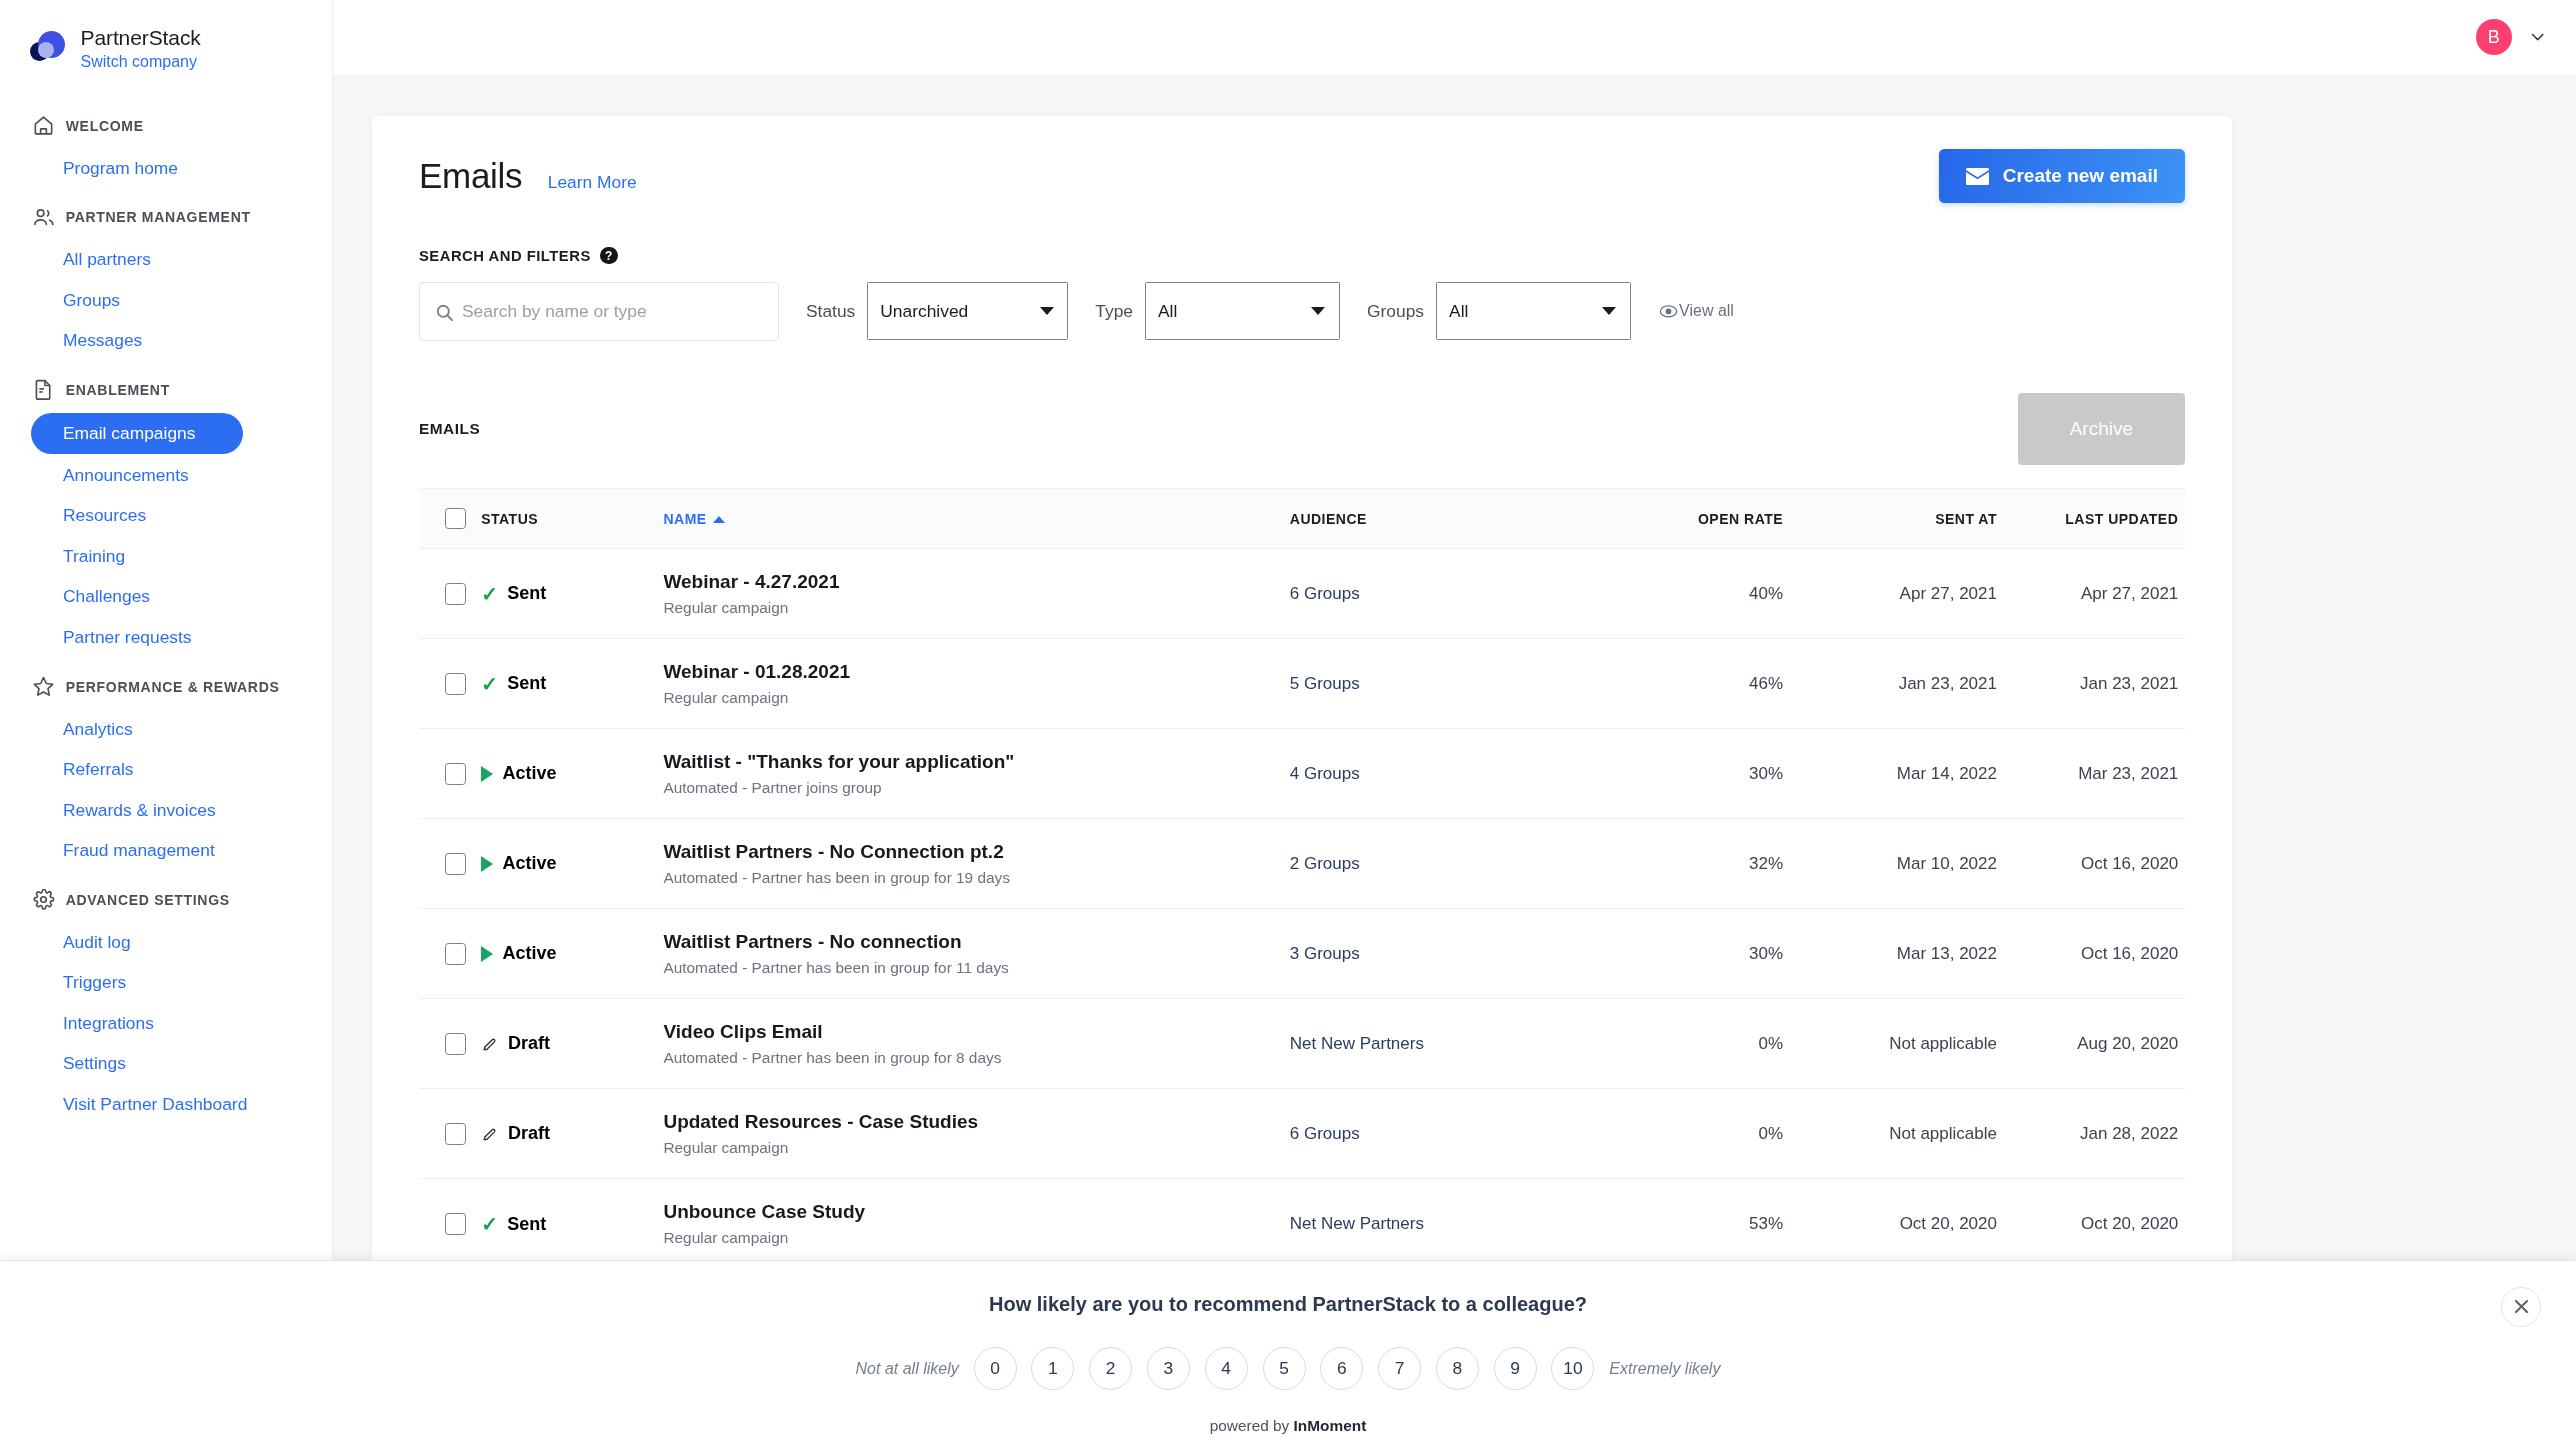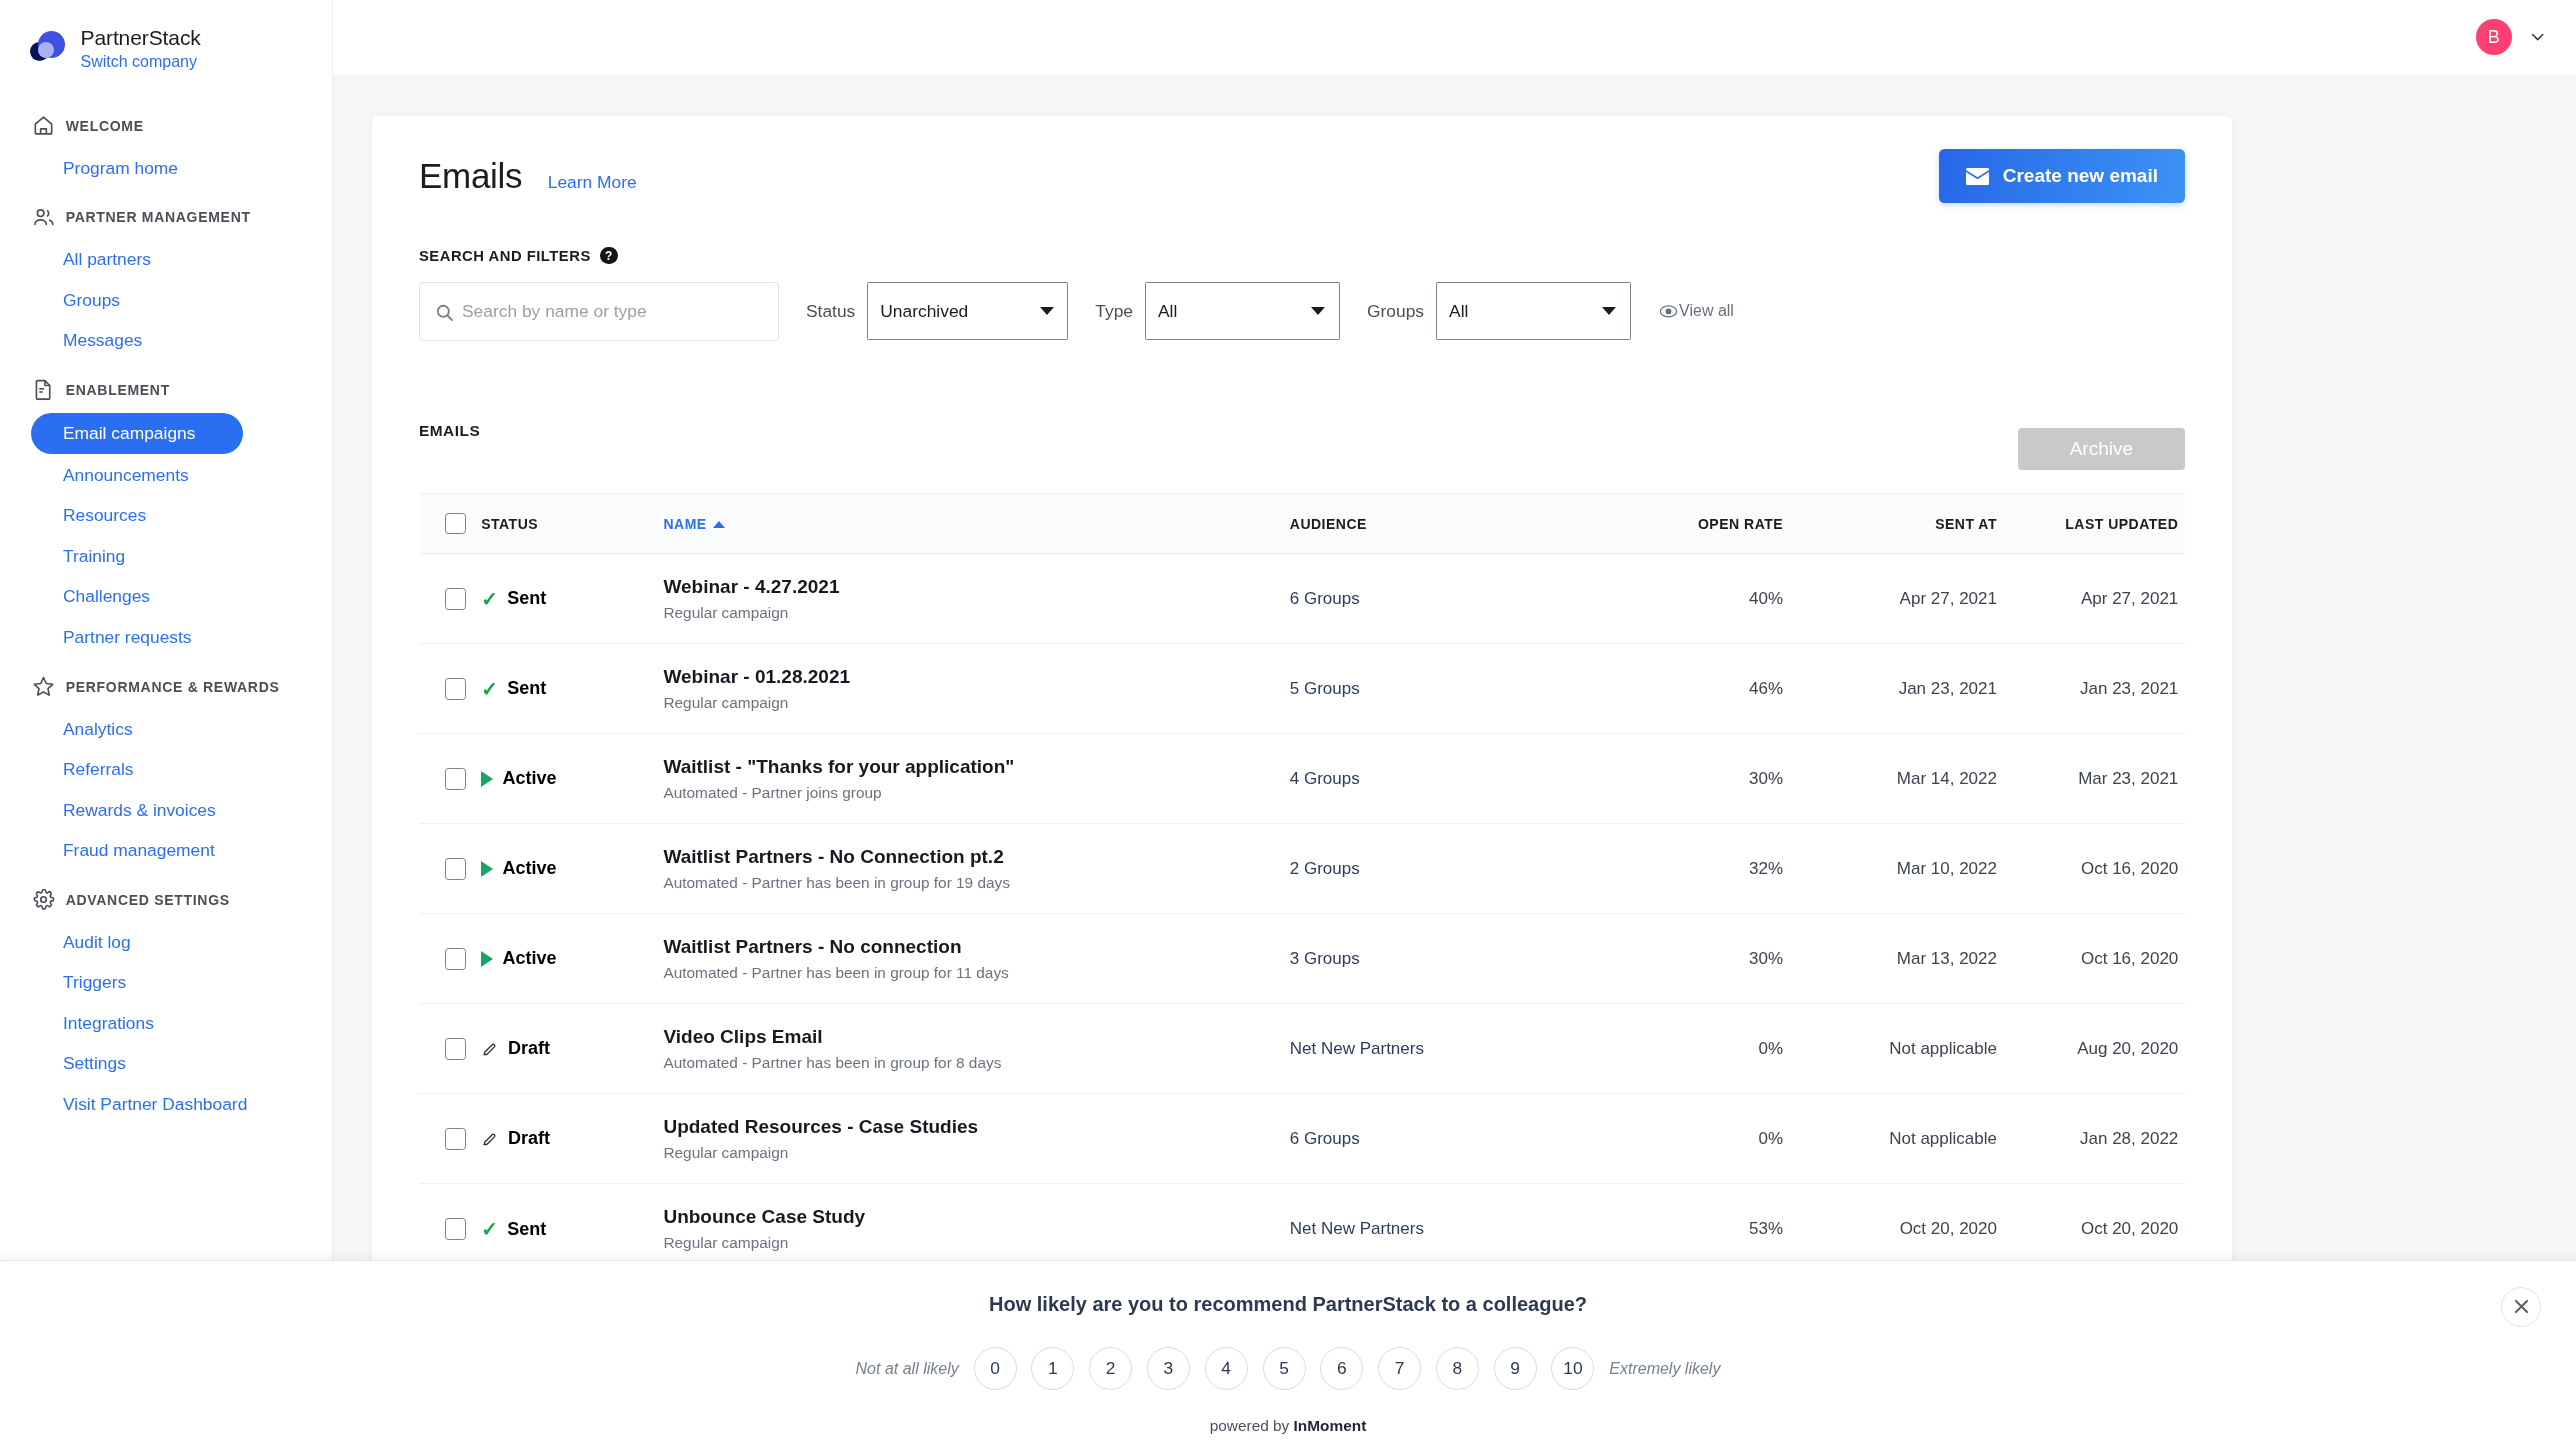--- a/index.html
+++ b/index.html
@@ -193,24 +193,23 @@
   .view-all .eye svg { width: 19px; height: 14.8px; display: block; }
 
   .table-head-row {
     display: flex; align-items: center; justify-content: space-between;
     margin-top: 52px;
   }
   .emails-label { font-size: 15.4px; font-weight: 700; color: #1b1c1e; letter-spacing: 0.5px; }
   .archive-btn {
     background: #c9c9c9; color: #ffffff; border: none;
     font-size: 19px; font-weight: 400;
-    border-radius: 4px; padding: 10px 52px;
+    border-radius: 4px; padding: 25px 52px;
     font-family: "Liberation Sans", sans-serif;
     cursor: not-allowed;
-    margin-top: 35px;
   }
 
   
   .tbl { width: 100%; margin-top: 23px; border-collapse: collapse; }
   .tbl thead tr { background: #fafbfc; }
   .tbl thead th {
     font-size: 14px; font-weight: 700; color: #1b1c1e;
     letter-spacing: 0.5px; text-align: left;
     padding: 19px 0; height: 58px; vertical-align: middle;
     border-top: 0.7px solid #edeff2;

